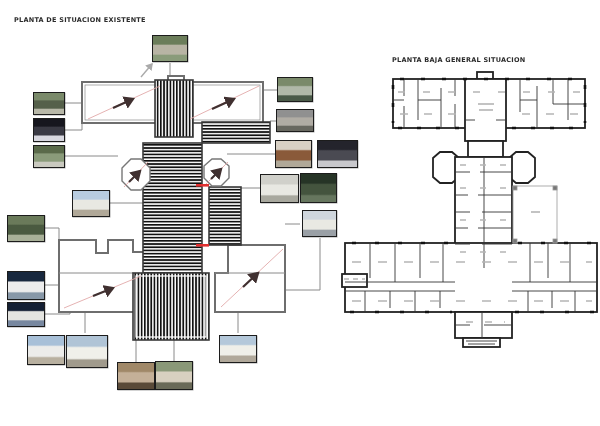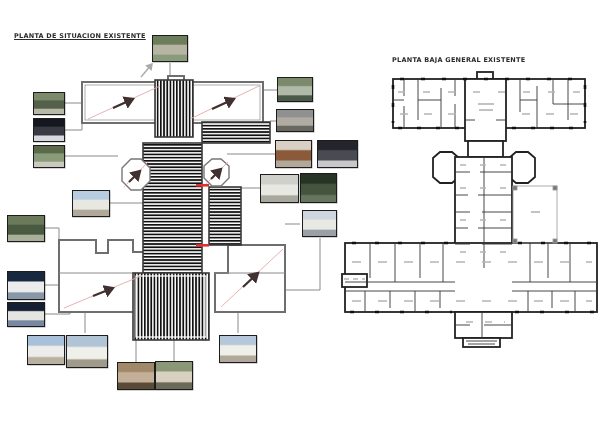--- a/index.html
+++ b/index.html
@@ -1,30 +1,30 @@
 <!DOCTYPE html>
 <html><head>
 <meta charset="utf-8">
 <style>
   html,body{margin:0;padding:0;background:#ffffff;}
   body{width:600px;height:426px;position:relative;overflow:hidden;
        font-family:"DejaVu Sans", sans-serif;}
   .sheet-title{position:absolute;font-size:6.5px;font-weight:bold;color:#2b2b2b;
        letter-spacing:.25px;white-space:nowrap;}
-  #left-title{left:14px;top:32px;text-decoration:underline;}
+  #left-title{left:14px;top:16px;}
   #right-title{left:392px;top:56px;}
   #plan-svg{position:absolute;left:0;top:0;}
   .photo{position:absolute;border:1.4px solid #1c1c1c;box-sizing:border-box;
        box-shadow:0.5px 0.5px 0 rgba(0,0,0,.35);}
 </style>
 </head>
 <body>
 
 <div class="sheet-title" id="left-title">PLANTA DE SITUACION EXISTENTE</div>
-<div class="sheet-title" id="right-title">PLANTA BAJA GENERAL EXISTENTE</div>
+<div class="sheet-title" id="right-title">PLANTA BAJA GENERAL SITUACION</div>
 
 <svg id="plan-svg" width="600" height="426" viewBox="0 0 600 426">
   <defs>
     <pattern id="vh" width="3.2" height="4" patternUnits="userSpaceOnUse">
       <rect width="3.2" height="4" fill="#fff"></rect>
         <rect width="1.7" height="4" fill="#111"></rect>
     </pattern>
     <pattern id="hh" width="4" height="3.2" patternUnits="userSpaceOnUse">
       <rect width="4" height="3.2" fill="#fff"></rect>
         <rect width="4" height="1.7" fill="#111"></rect>

